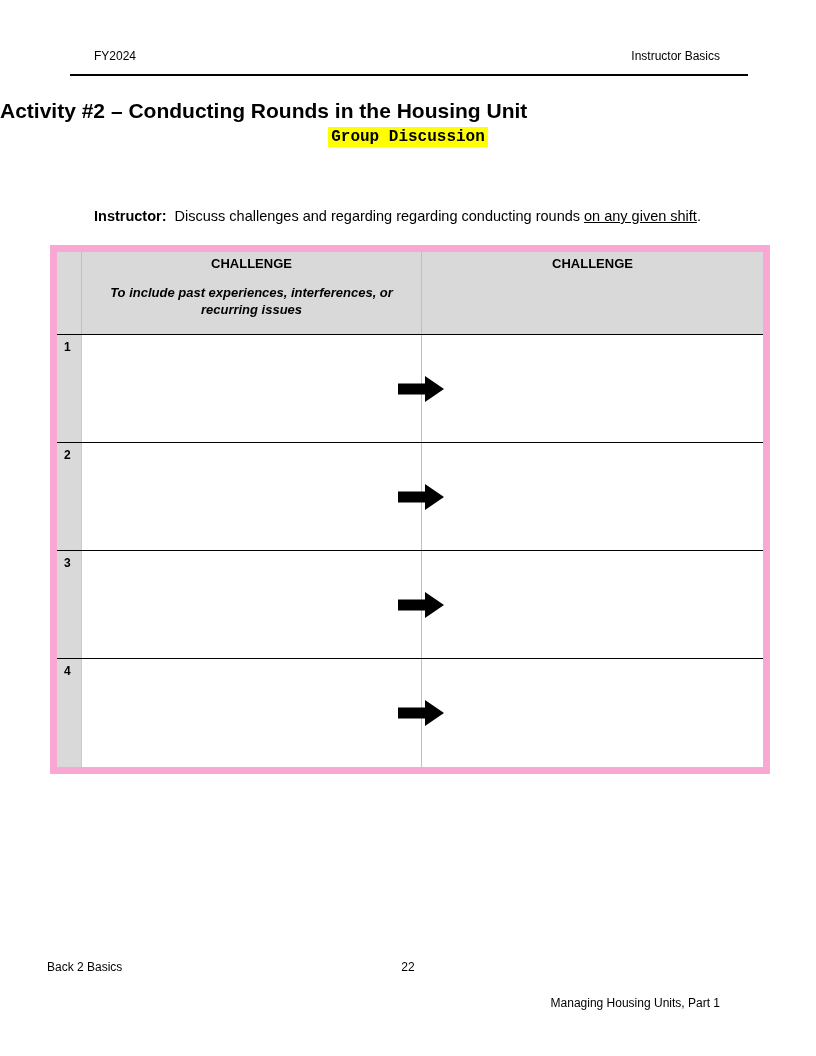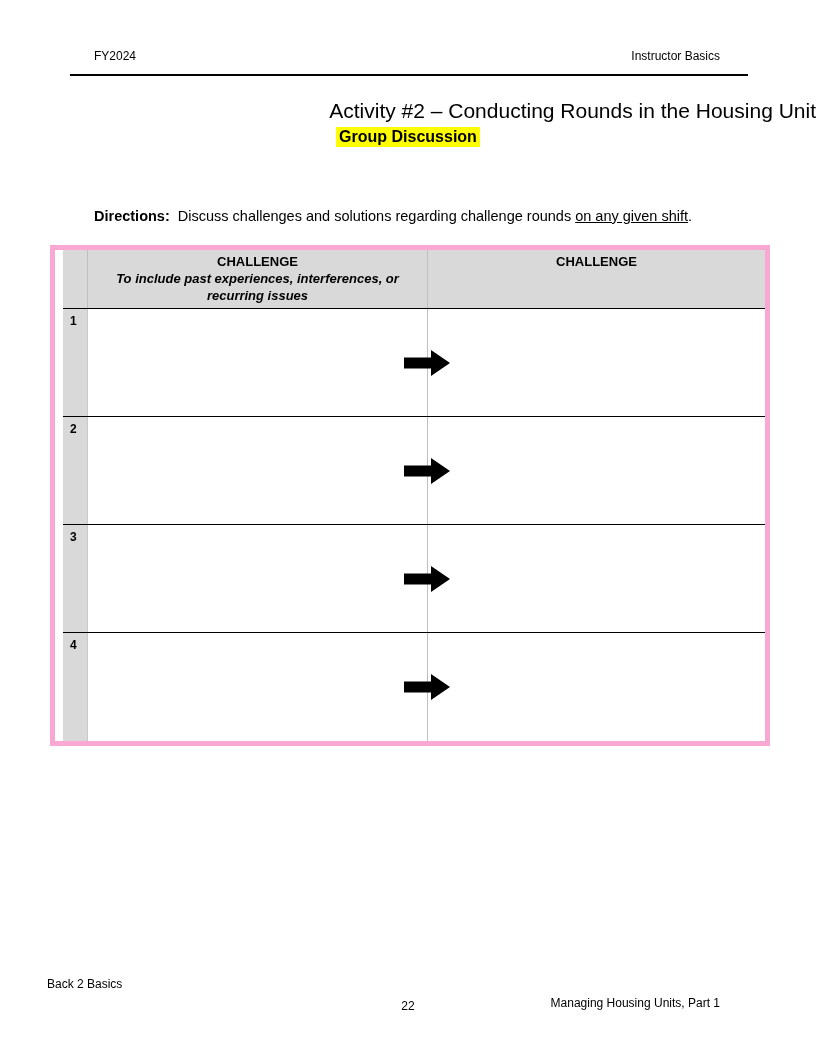--- a/index.html
+++ b/index.html
@@ -22,57 +22,57 @@
     display:flex;justify-content:space-between;
     font-size:12px;
   }
   .header-rule{
     position:absolute;top:74px;left:70px;width:678px;height:2px;
     background:#000;border:none;
   }
   
   .title{
     position:absolute;top:99px;left:0;right:0;
-    text-align:right;font-size:21px;font-weight:normal;
+    text-align:left;font-size:21px;font-weight:bold;
   }
   .subtitle-wrap{
     position:absolute;top:127px;left:0;right:0;text-align:center;
   }
   .subtitle-wrap .hl{
     display:inline-block;
     background:var(--highlight);
     font-size:16px;font-weight:bold;
     padding:1px 3px;
+    font-family:Liberation Mono, monospace;
   }
   
   .directions{
     position:absolute;top:168px;left:94px;right:96px;
     font-size:14.5px;line-height:19.5px;
     white-space:pre-wrap;
   }
   .directions b{font-weight:bold;}
   .directions .u{text-decoration:underline;}
   
   .activity-table{
     position:absolute;top:245px;left:50px;width:720px;
-    border:5px solid #f9a8d4;
+    border:7px solid #f9a8d4;
     font-size:13px;
-    padding-left:8px;
   }
   .thead{
     display:grid;grid-template-columns:25px 340px 1fr;
     background:var(--table-header-bg);
     border-bottom:1px solid #000;
     min-height:58px;
   }
   .th{
     text-align:center;font-weight:bold;line-height:17px;
     padding:3px 8px 4px 8px;
   }
-  .th .sub{font-style:italic;display:block;margin:0 auto;}
+  .th .sub{font-style:italic;display:block;margin:12px auto;}
   .th .sub.challenge{max-width:300px;}
   .th .sub.solution{max-width:250px;}
   .th-divider-left{border-right:1px solid #bfbfbf;}
   .trow{
     display:grid;grid-template-columns:25px 340px 1fr;
     height:108px;
     border-bottom:1px solid #000;
   }
   .trow:last-child{border-bottom:none;}
   .num-cell{
@@ -93,45 +93,45 @@
     transform:translateY(-50%);
     z-index:2;
     line-height:0;
   }
   
   .pg-footer{
     position:absolute;top:960px;left:0;right:0;
     padding:0 96px 0 47px;
     font-size:12px;
   }
-  .pg-footer .f-left{float:left;margin-top:17px;}
+  .pg-footer .f-left{float:left;}
   .pg-footer .f-right{float:right;margin-top:36px;}
   .pg-footer .f-center{
-    position:absolute;left:50%;transform:translateX(-50%);margin-top:39px;
+    position:absolute;left:50%;transform:translateX(-50%);
   }
 </style>
 </head>
 <body>
 
 <div class="page">
 
   <div class="pg-header">
     <span>FY2024</span>
     <span>Instructor Basics</span>
   </div>
   <div class="header-rule"></div>
 
   <div class="title">Activity #2 – Conducting Rounds in the Housing Unit</div>
 
   <div class="subtitle-wrap">
     <span class="hl">Group Discussion</span>
   </div>
 
   <div class="directions">
-    <div><b>Directions:</b><span>  Discuss challenges and solutions regarding challenge rounds </span><span class="u">on any given shift</span><span>.</span></div>
+    <div><b>Instructor:</b><span>  Discuss challenges and regarding regarding conducting rounds </span><span class="u">on any given shift</span><span>.</span></div>
     <div>Write the discussion points for each challenge and the group’s solution in the space provided.</div>
     <div>Be prepared to discuss with the class.  You may use past experiences as examples.</div>
   </div>
 
   <div class="activity-table">
 
     <div class="thead">
       <div class="th th-divider-left"></div>
       <div class="th th-divider-left">
         <span>CHALLENGE</span>

